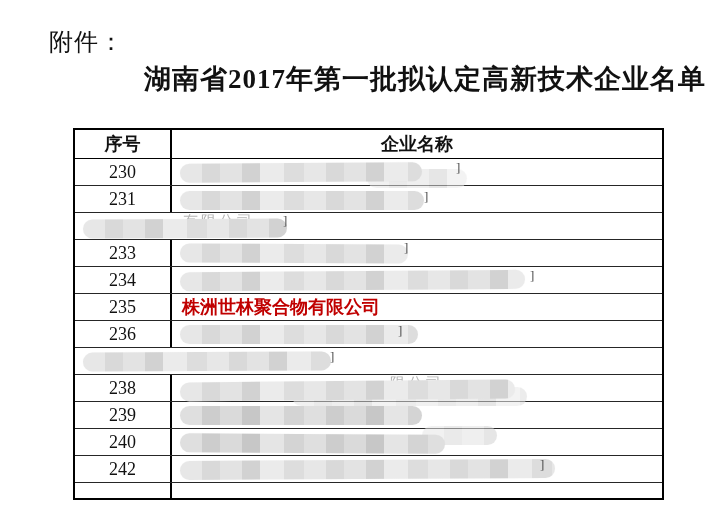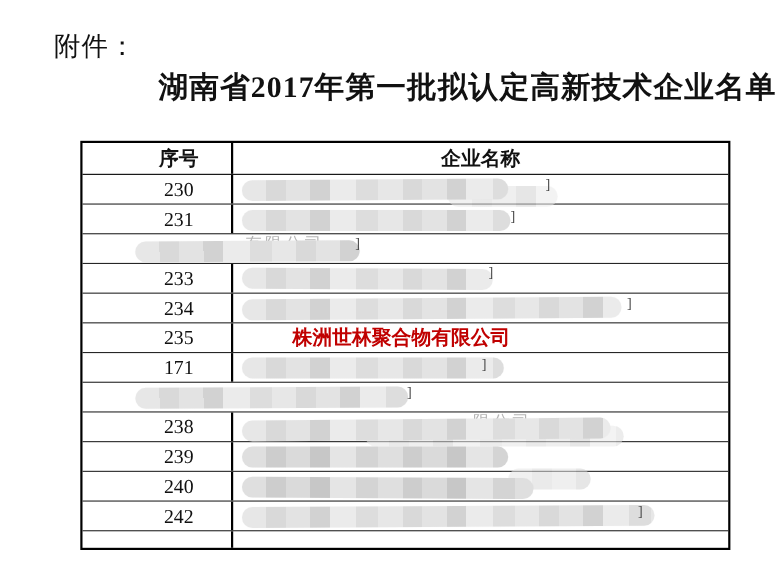--- a/index.html
+++ b/index.html
@@ -21,36 +21,35 @@
   }
   .enterprise-table{
     position:absolute;left:73px;top:128px;width:591px;
     border:2px solid #000;box-sizing:border-box;
     background:#fff;
   }
   .trow{
     display:flex;box-sizing:border-box;
     border-bottom:1.5px solid #262626;
     height:27px;
-    padding-left:40px;
   }
   .trow.header{height:29px;border-bottom:1.7px solid #000;}
   .trow.stub{height:15px;border-bottom:none;}
   .cell{box-sizing:border-box;position:relative;}
   .cell.no{
     width:97px;flex:0 0 97px;
     border-right:2px solid #000;
     display:flex;align-items:center;justify-content:center;
     font-size:18px;
   }
   .cell.name{flex:1 1 auto;display:flex;align-items:center;}
   .trow.header .cell{justify-content:center;font-weight:bold;font-size:18px;}
   .trow.header .cell.name{justify-content:center;}
   .company-name{
-    padding-left:10px;font-size:18px;font-weight:bold;white-space:nowrap;margin-left:44px;
+    padding-left:10px;font-size:18px;font-weight:bold;white-space:nowrap;
   }
   .blob{
     position:absolute;height:19px;border-radius:10px;z-index:2;
     background:repeating-linear-gradient(90deg,
       #e7e7e7 0 22px,#d9d9d9 22px 40px,#e3e3e3 40px 62px,
       #d2d2d2 62px 80px,#ebebeb 80px 104px,#dddddd 104px 124px);
     box-shadow:0 0 1px rgba(0,0,0,0.06);
   }
   .blob.dark{
     background:repeating-linear-gradient(90deg,
@@ -115,21 +114,21 @@
           <span class="bracket" style="left: 358px; top: 2px;">]</span>
         </div>
   </div>
       <div class="trow">
     <div class="cell no">235</div>
     <div class="cell name">
           <span class="company-name" style="color: rgb(192, 0, 0);">株洲世林聚合物有限公司</span>
         </div>
   </div>
       <div class="trow">
-    <div class="cell no">171</div>
+    <div class="cell no">236</div>
     <div class="cell name">
           <div class="blob" style="left: 8px; top: 4px; width: 238px;"></div>
           <span class="bracket" style="left: 226px; top: 3px;">]</span>
         </div>
   </div>
       <div class="trow">
     <div class="cell name">
           <div class="blob" style="left: 8px; top: 4px; width: 248px; transform: rotate(-0.3deg);"></div>
           <span class="bracket" style="left: 255px; top: 2px;">]</span>
         </div>

